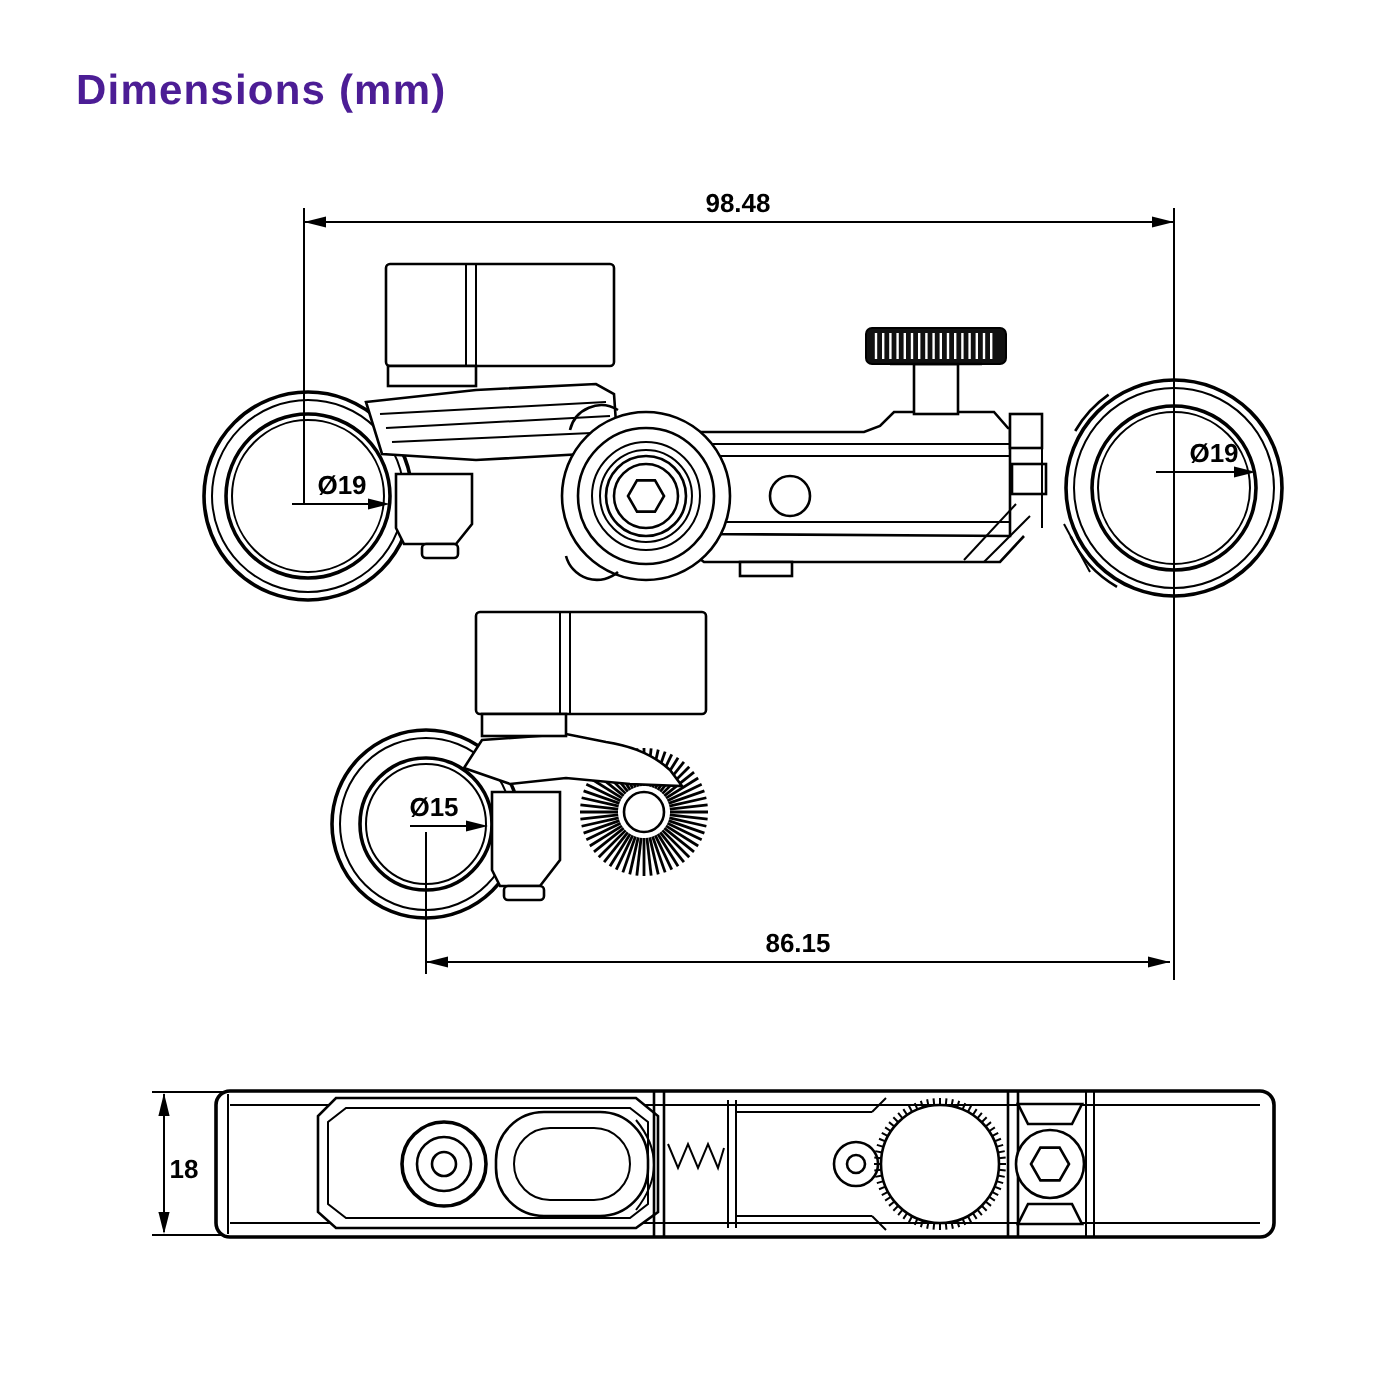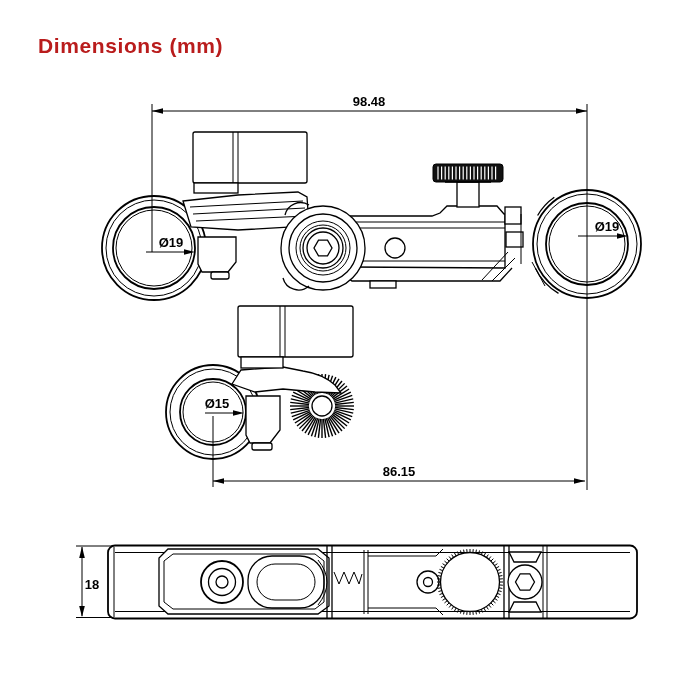--- a/index.html
+++ b/index.html
@@ -1,19 +1,19 @@
 <!DOCTYPE html>
 <html><head>
 <meta charset="utf-8">
 <style>
   html,body{margin:0;padding:0;background:#fff;}
   .page{position:relative;width:700px;height:700px;background:#fff;overflow:hidden;
         font-family:"Liberation Sans",sans-serif;}
   .title{position:absolute;left:38px;top:34px;font-size:21px;font-weight:700;
-         letter-spacing:0.6px;color:#b91c1c;}
+         letter-spacing:0.6px;color:#4c1d95;}
   svg text{font-family:"Liberation Sans",sans-serif;font-weight:bold;font-size:13px;fill:#000;}
   .ln{stroke:#000;fill:none;stroke-width:1.3;}
   .thick{stroke-width:1.8;}
   .thin{stroke-width:1;}
   .wfill{fill:#fff;stroke:#000;stroke-width:1.3;}
   .dim{stroke:#000;stroke-width:1;fill:none;}
   .arr{fill:#000;stroke:none;}
 </style>
 </head>
 <body>

